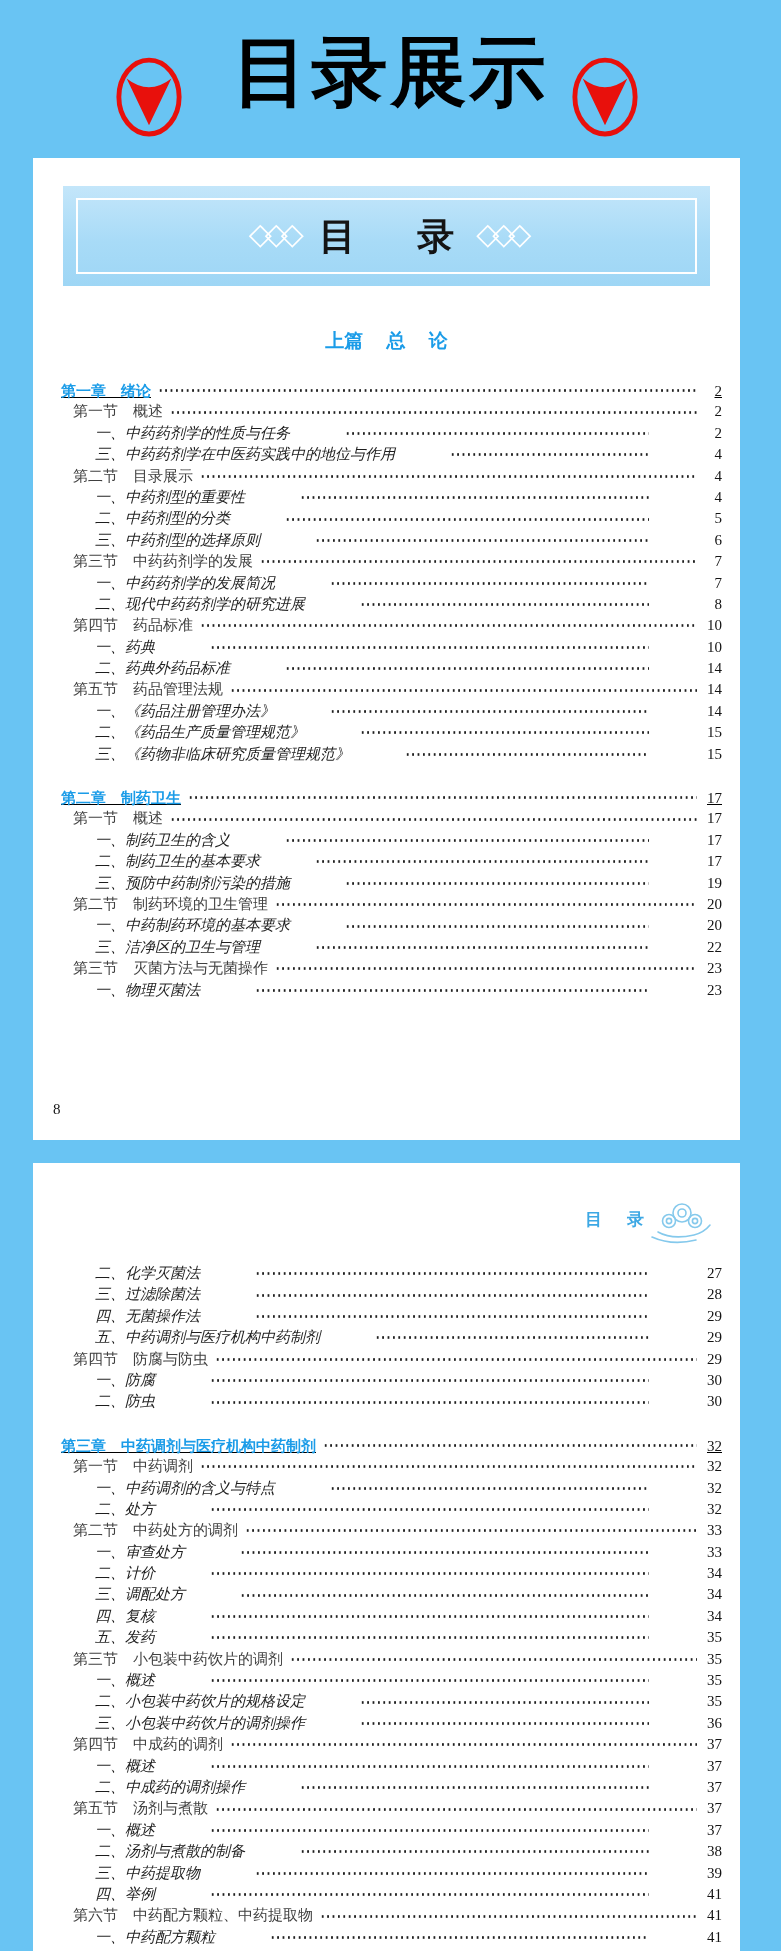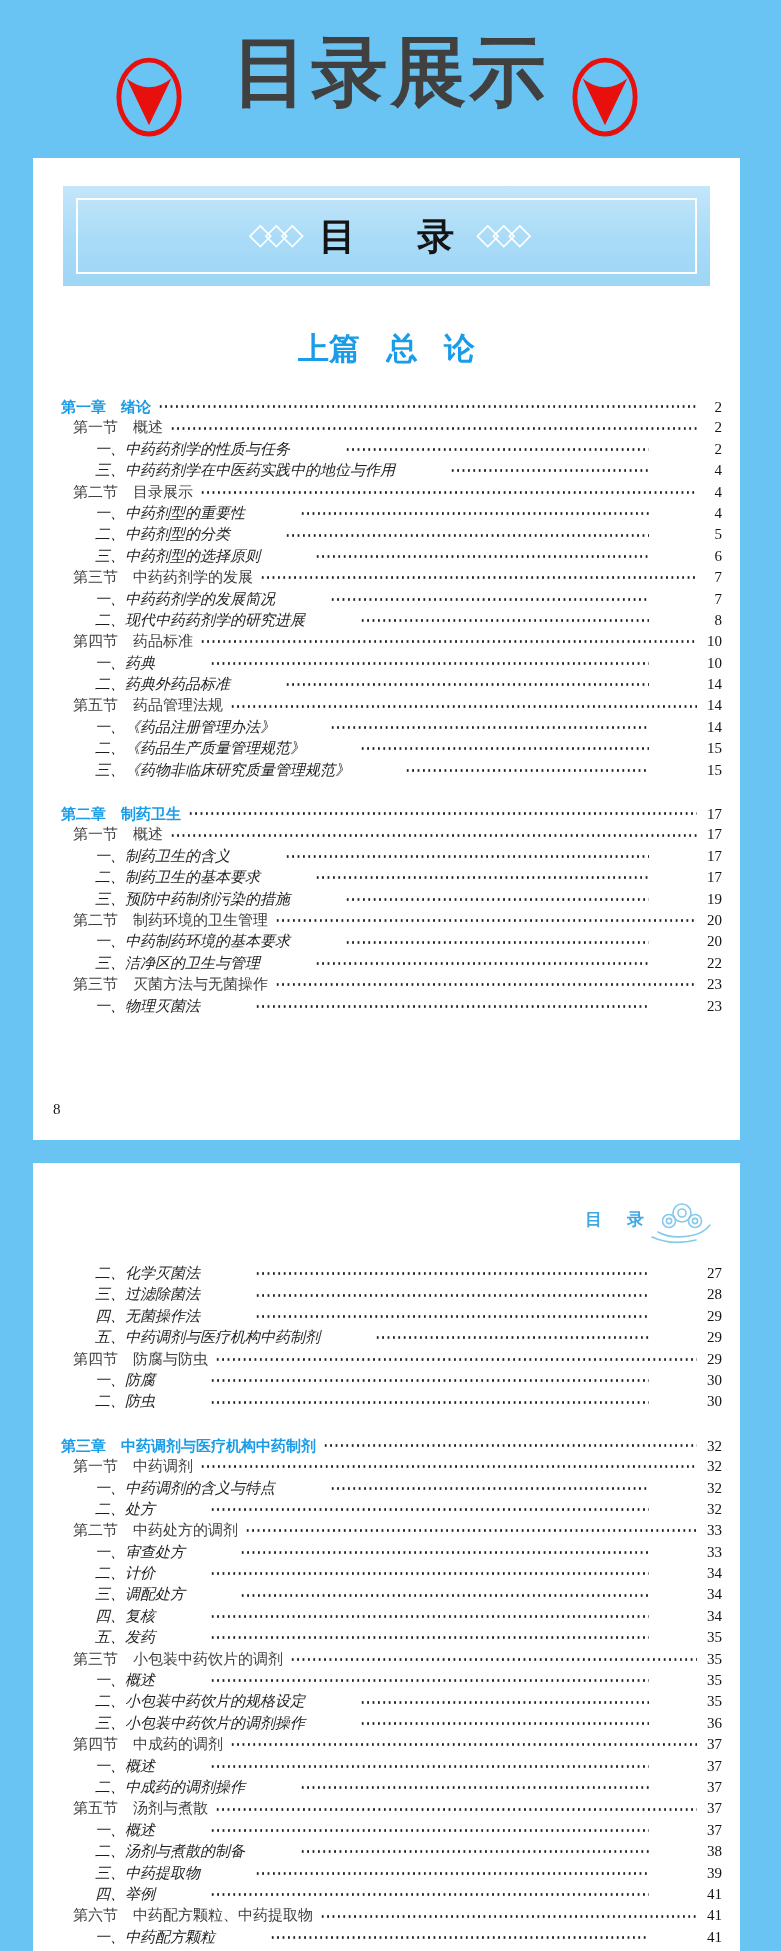--- a/index.html
+++ b/index.html
@@ -6,21 +6,21 @@
   body{
     width:781px;height:1951px;position:relative;overflow:hidden;
     background:var(--bg,#69c4f3);
     font-family:"Liberation Serif",serif;
   }
   
   .banner{position:absolute;top:0;left:0;width:781px;height:158px;}
   .banner-title{
     text-align:center;padding-top:22px;
     font-family:"Liberation Serif",serif;font-weight:bold;
-    font-size:76px;color:#404040;letter-spacing:3px;
+    font-size:76px;color:#000000;letter-spacing:3px;
   }
   .arrow-badge{position:absolute;width:70px;height:86px;top:54px;}
   .arrow-badge.left{left:114px;}
   .arrow-badge.right{left:570px;}
   
   .page{position:absolute;left:33px;width:707px;background:#ffffff;}
   .page1{top:158px;height:982px;}
   .page2{top:1163px;height:788px;}
   
   .header-box{
@@ -36,38 +36,38 @@
     color:#ffffff;font-size:30px;letter-spacing:-7px;line-height:1;
     margin:0 12px;font-family:"DejaVu Sans",sans-serif;transform:translateY(-2px);
   }
   .toc-title{
     font-size:37px;font-weight:bold;color:#141414;margin:0 10px;
     font-family:"Liberation Serif",serif;word-spacing:52px;line-height:1;
   }
   
   .part-heading{
     margin-top:42px;text-align:center;
-    color:var(--accent,#1b9ce8);font-weight:bold;font-size:31px;
+    color:var(--accent,#1b9ce8);font-weight:bold;font-size:19px;
     font-family:"Liberation Sans",sans-serif;word-spacing:18px;
   }
   
   .toc{margin-top:26px;padding-right:18px;}
   .toc2{margin-top:20px;}
   .row{display:flex;align-items:baseline;height:21.4px;line-height:21.4px;font-size:15px;}
   .row .t{white-space:nowrap;}
   .row .dots{
     flex:1;align-self:center;height:5px;margin:0 5px 0 7px;
     background-image:radial-gradient(circle,#1f1f1f 1.05px,rgba(0,0,0,0) 1.3px);
     background-size:5.4px 5px;background-repeat:repeat-x;background-position:0 50%;
   }
   .row .pg{
     font-family:"Liberation Serif",serif;font-style:normal;font-weight:normal;
     color:#141414;min-width:20px;text-align:right;
   }
-  .lvl-chapter{padding-left:28px;}
+  .lvl-chapter{padding-left:28px;text-decoration:underline;}
   .lvl-chapter .t{color:var(--accent,#1b9ce8);font-weight:bold;font-family:"Liberation Sans",sans-serif;}
   .lvl-section{padding-left:40px;}
   .lvl-section .t{color:#404040;font-family:"Liberation Serif",serif;}
   .lvl-item{padding-left:62px;gap:48px;}
   .lvl-item .t{color:#1e1e1e;font-style:italic;font-family:"Liberation Serif",serif;}
   .gap-before{margin-top:22px;}
   
   .folio{position:absolute;left:20px;bottom:22px;font-size:15px;color:#141414;}
   .page2-header{
     margin-top:32px;padding-right:26px;

